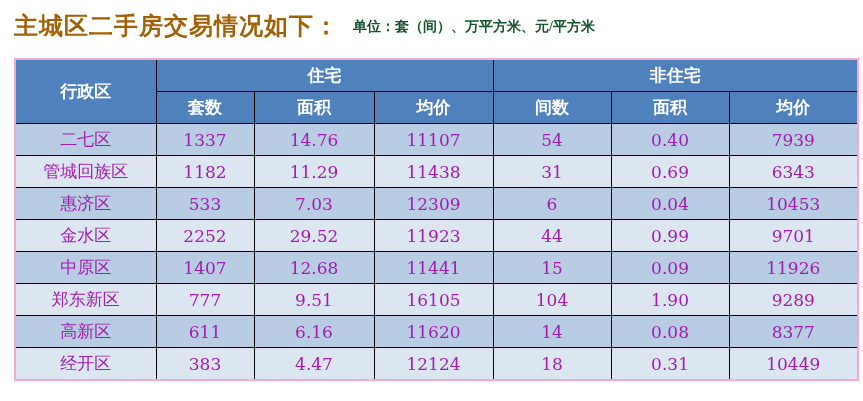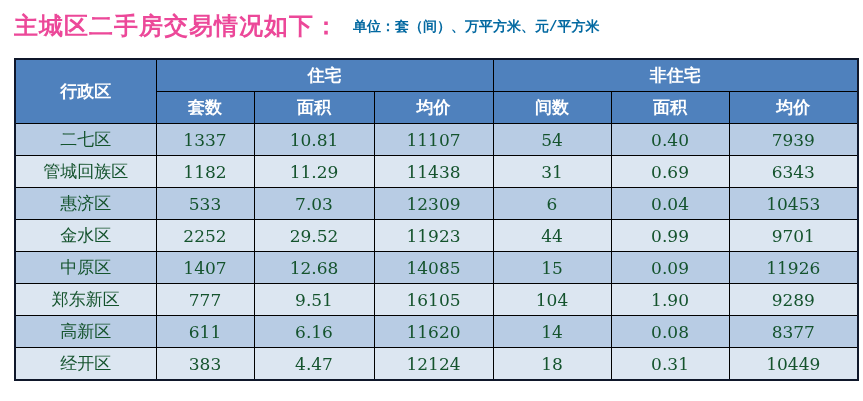--- a/index.html
+++ b/index.html
@@ -14,57 +14,57 @@
   .title-row {
     position: absolute;
     top: 10px;
     left: 14px;
     white-space: nowrap;
   }
   .title {
     font-family: "DejaVu Serif", serif;
     font-weight: bold;
     font-size: 24px;
-    color: #ec4899;
+    color: #a16207;
     letter-spacing: 1px;
   }
   .unit-note {
-    font-family: Liberation Mono, monospace;
+    font-family: Liberation Serif, serif;
     font-weight: bold;
     font-size: 14px;
-    color: #0369a1;
+    color: #14532d;
     margin-left: 14px;
     vertical-align: 3px;
   }
   table.housing {
     position: absolute;
     top: 58px;
     left: 14px;
     width: 843px;
     border-collapse: collapse;
     table-layout: fixed;
-    border: 2px solid #0f172a;
+    border: 2px solid #f9a8d4;
   }
   table.housing th, table.housing td {
     border: 1px solid #000000;
     text-align: center;
     vertical-align: middle;
     padding: 0;
     overflow: hidden;
   }
   table.housing thead th {
     background: #4f81bd;
     color: #ffffff;
     font-weight: bold;
     font-size: 17px;
     height: 31px;
   }
   table.housing tbody td {
     font-size: 17px;
-    color: #14532d;
+    color: #a21caf;
     height: 31px;
     font-weight: normal;
   }
   table.housing tbody tr:nth-child(odd)  { background: #b8cce4; }
   table.housing tbody tr:nth-child(even) { background: #dce6f1; }
 </style>
 </head>
 <body>
 
 <div class="page">
@@ -95,21 +95,21 @@
         <th>均价</th>
         <th>间数</th>
         <th>面积</th>
         <th>均价</th>
       </tr>
     </thead>
     <tbody>
       <tr>
         <td>二七区</td>
         <td>1337</td>
-        <td>10.81</td>
+        <td>14.76</td>
         <td>11107</td>
         <td>54</td>
         <td>0.40</td>
         <td>7939</td>
       </tr>
       <tr>
         <td>管城回族区</td>
         <td>1182</td>
         <td>11.29</td>
         <td>11438</td>
@@ -132,21 +132,21 @@
         <td>29.52</td>
         <td>11923</td>
         <td>44</td>
         <td>0.99</td>
         <td>9701</td>
       </tr>
       <tr>
         <td>中原区</td>
         <td>1407</td>
         <td>12.68</td>
-        <td>14085</td>
+        <td>11441</td>
         <td>15</td>
         <td>0.09</td>
         <td>11926</td>
       </tr>
       <tr>
         <td>郑东新区</td>
         <td>777</td>
         <td>9.51</td>
         <td>16105</td>
         <td>104</td>

